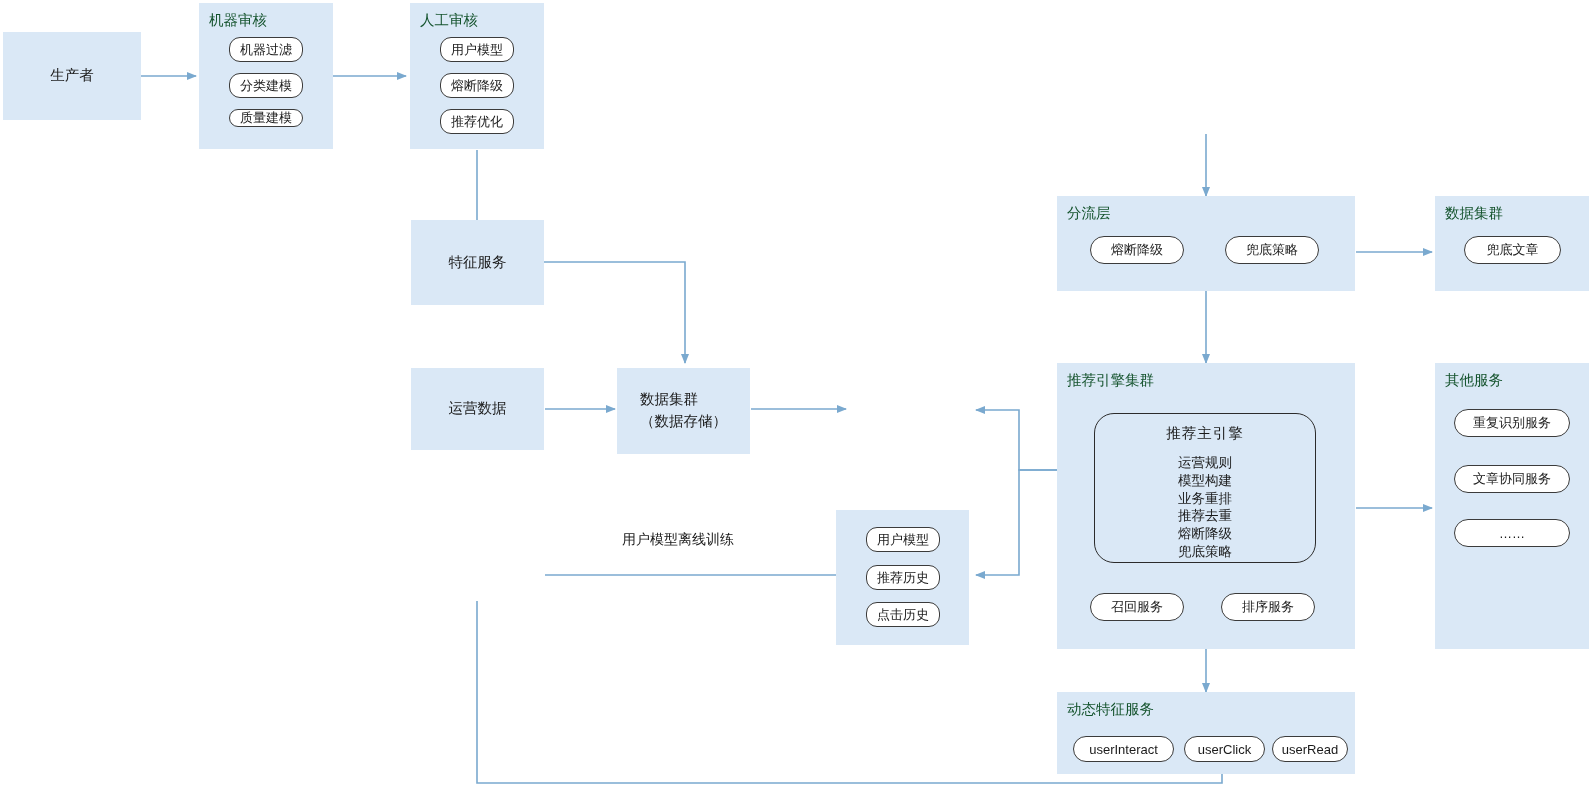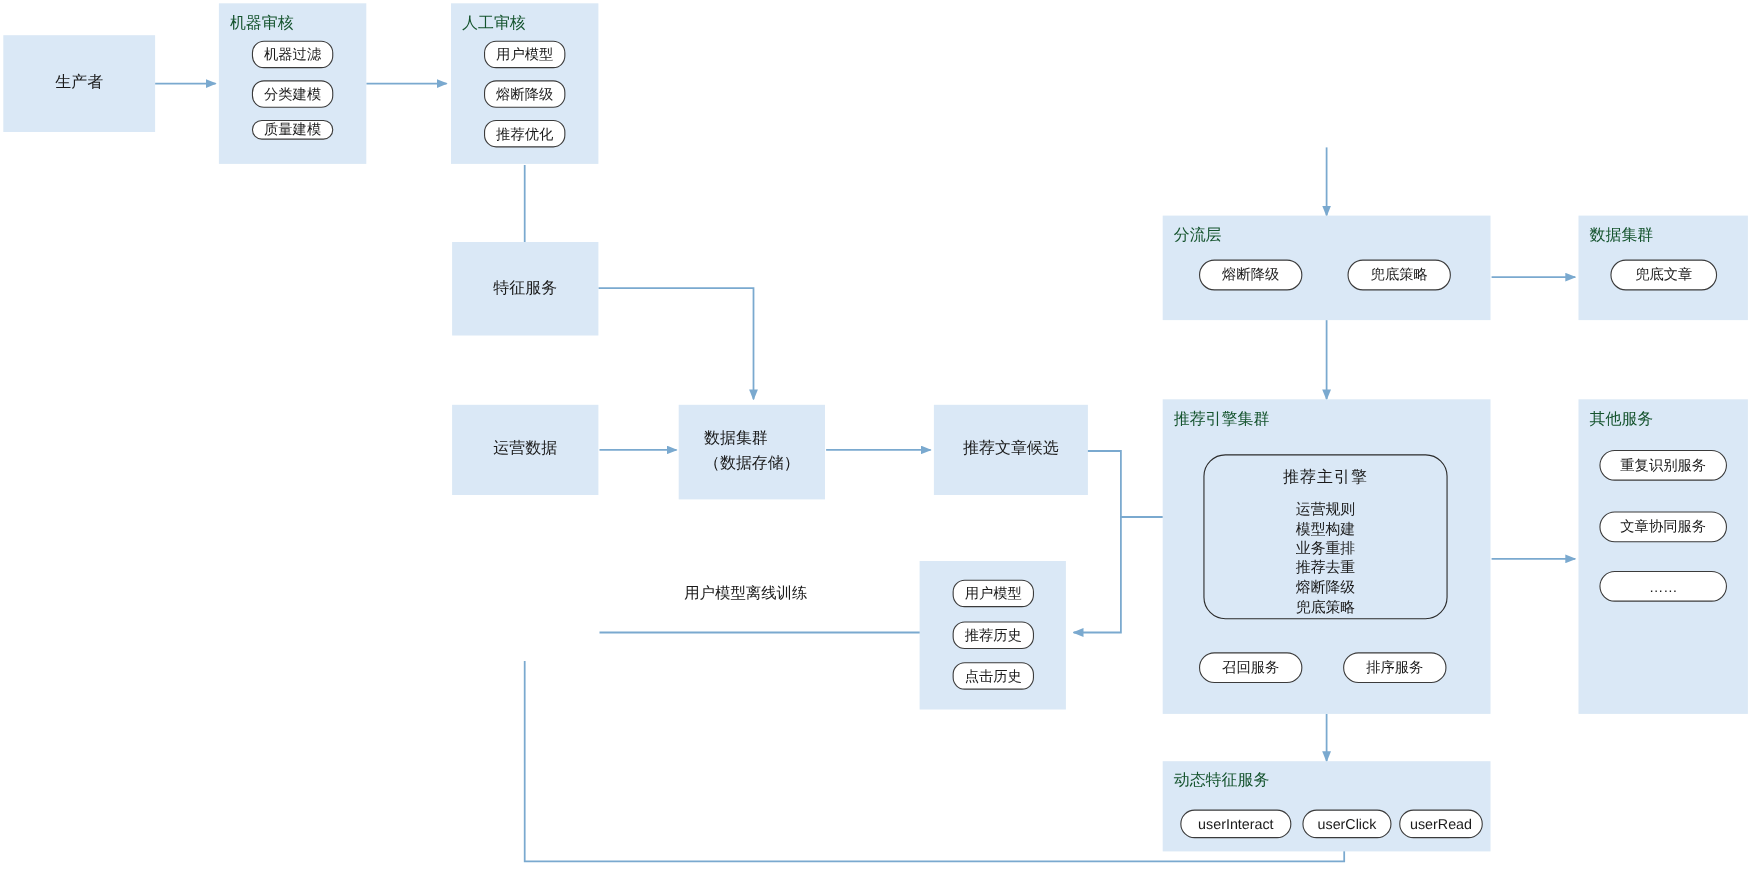--- a/index.html
+++ b/index.html
@@ -175,23 +175,20 @@
 
   <div class="box box-center" style="left:411px; top:368px; width:133px; height:82px;">
     <span class="ctr-text">运营数据</span>
   </div>
 
   <div class="box box-center" style="left:617px; top:368px; width:133px; height:86px;">
     <span class="ctr-text">数据集群
 （数据存储）</span>
   </div>
 
-  <div class="box box-center" style="left:849px; top:368px; width:140px; height:82px;">
-    <span class="ctr-text">推荐文章候选</span>
-  </div>
 
 
   <div class="box" style="left:836px; top:510px; width:133px; height:135px;">
     <div class="pill" style="left:30px; top:17px; width:74px; height:25px;">用户模型</div>
     <div class="pill" style="left:30px; top:55px; width:74px; height:25px;">推荐历史</div>
     <div class="pill" style="left:30px; top:92px; width:74px; height:25px;">点击历史</div>
   </div>
 
   <span class="edge-label" style="left:622px; top:531px;">用户模型离线训练</span>
 

